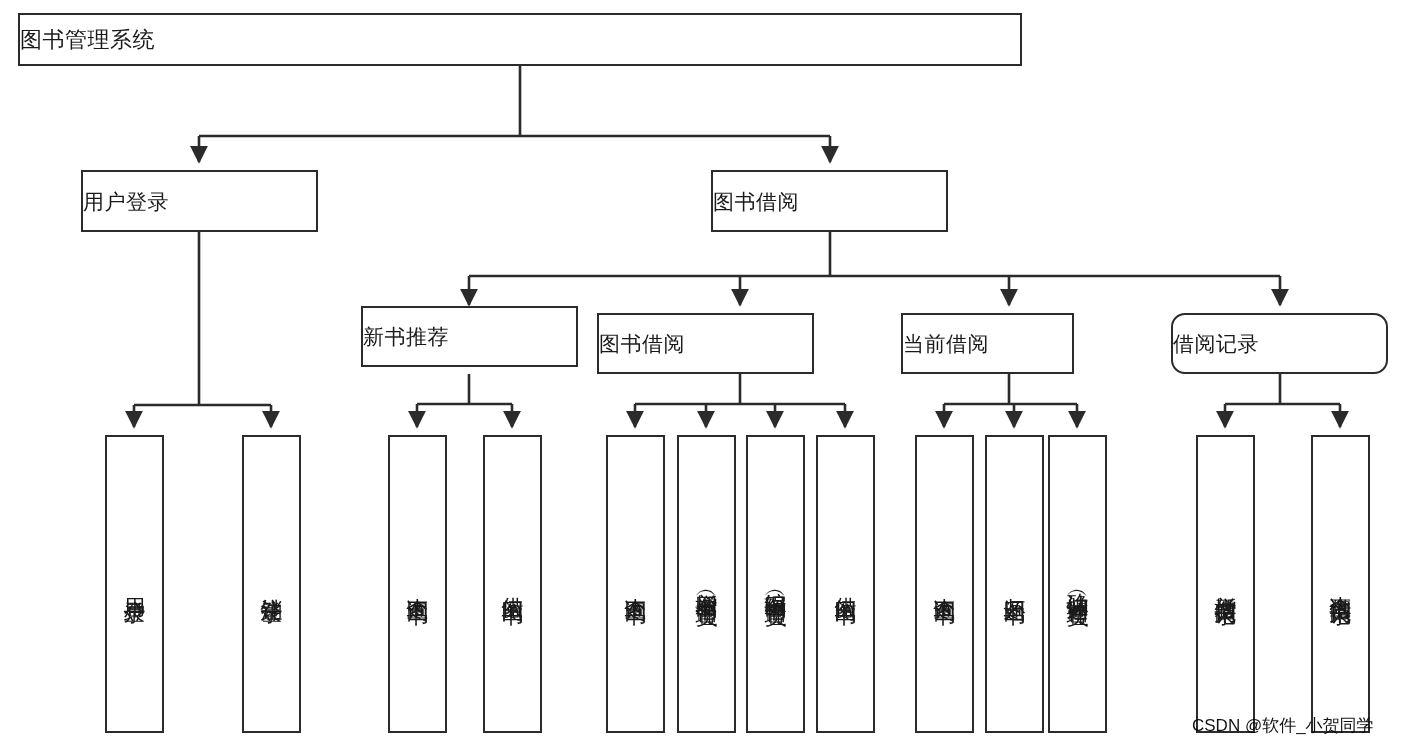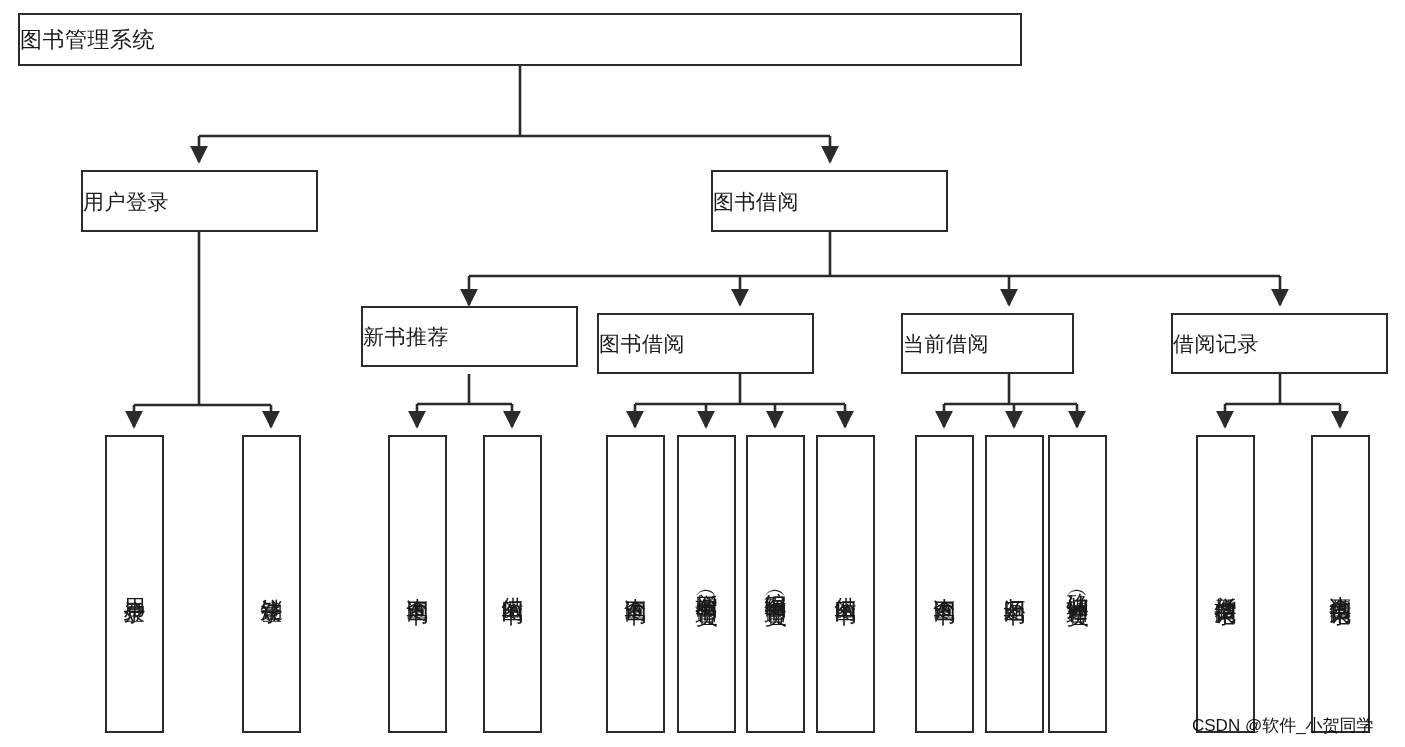--- a/index.html
+++ b/index.html
@@ -144,21 +144,21 @@
 
   <div class="node horiz" style="left:361px; top:306px; width:217px; height:61px;">
     <span class="node-label">新书推荐</span>
   </div>
   <div class="node horiz" style="left:597px; top:313px; width:217px; height:61px;">
     <span class="node-label">图书借阅</span>
   </div>
   <div class="node horiz" style="left:901px; top:313px; width:173px; height:61px;">
     <span class="node-label">当前借阅</span>
   </div>
-  <div class="node horiz" style="left:1171px; top:313px; width:217px; height:61px;">
+  <div class="node horiz" style="left:1171px; top:313px; width:217px; height:61px;border-radius:14px;">
     <span class="node-label">借阅记录</span>
   </div>
 
   <div class="node vert" style="left:105px; top:435px; width:59px; height:298px;">
     <span class="node-label">用户登录</span>
   </div>
   <div class="node vert" style="left:242px; top:435px; width:59px; height:298px;">
     <span class="node-label">注销登录</span>
   </div>
 

